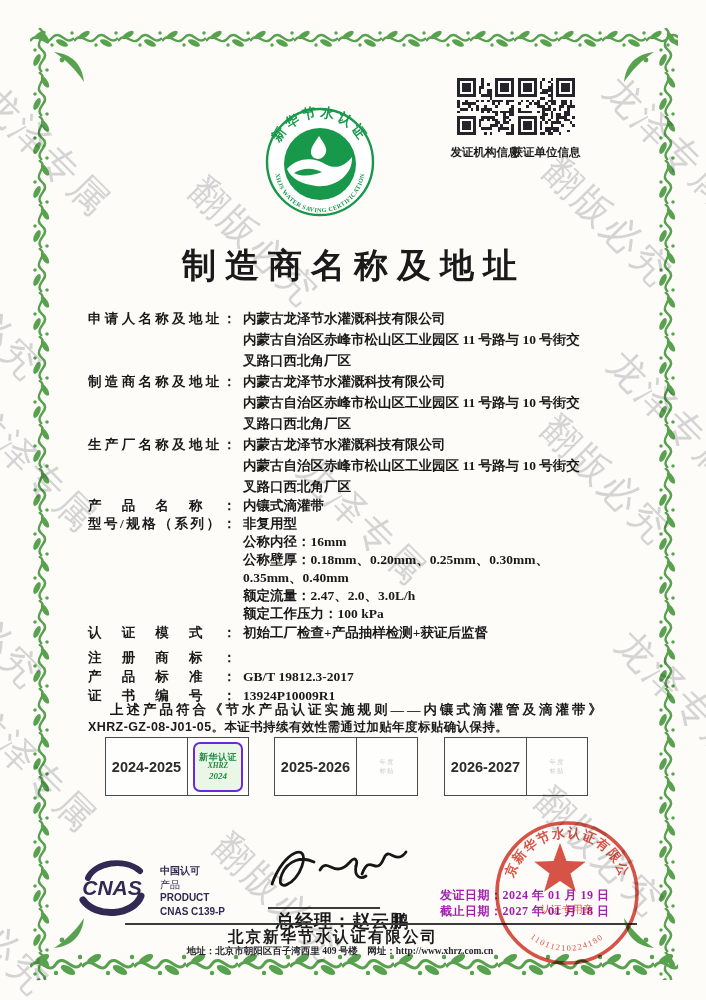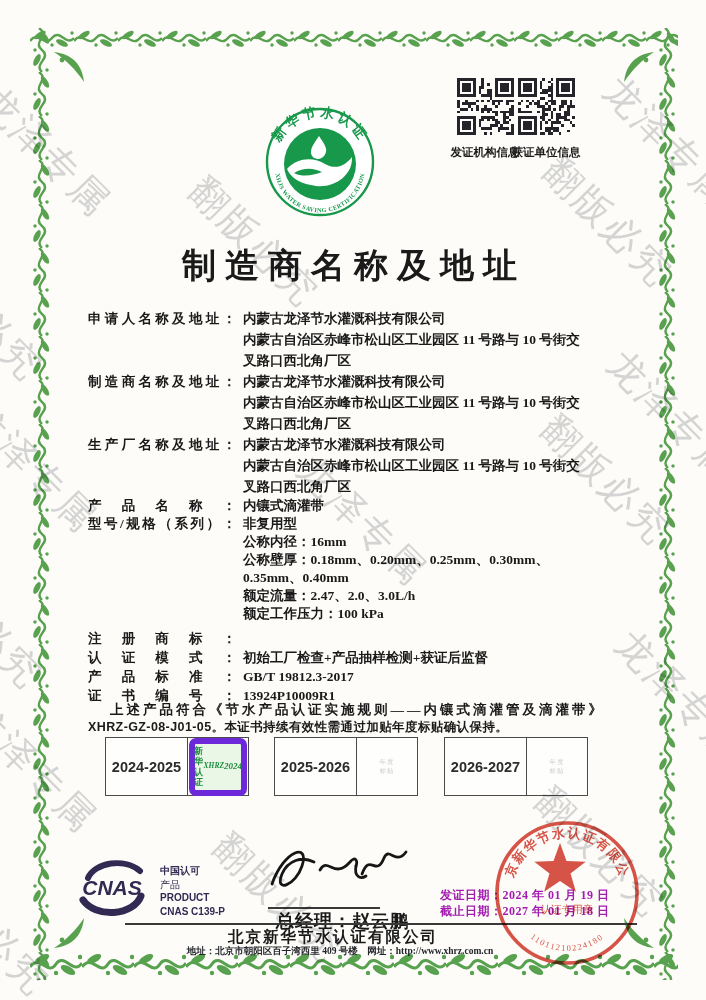--- a/index.html
+++ b/index.html
@@ -30,22 +30,22 @@
   .mt6{margin-top:6px;}
   .para{position:absolute;left:88px;top:702px;width:552px;z-index:2;font-size:13.5px;font-weight:600;line-height:16.5px;}
   .para .l1{letter-spacing:3px;text-indent:22px;}
   .para .l2{letter-spacing:.4px;font-family:"Liberation Sans","DejaVu Sans",sans-serif;font-size:12.5px;font-weight:700;}
   
   .yearbox{position:absolute;top:737px;width:142px;height:57px;border:1.5px solid #4a4a4a;z-index:2;
            display:flex;background:rgba(255,255,255,.6);}
   .ycell{width:81px;border-right:1.5px solid #4a4a4a;display:flex;align-items:center;justify-content:center;
          font-family:"Liberation Sans","DejaVu Sans",sans-serif;font-size:14.5px;font-weight:600;color:#2c2c2c;}
   .scell{flex:1;display:flex;align-items:center;justify-content:center;}
-  .sticker{width:46px;height:46px;border:6px solid #6d28d9;border-radius:7px;background:#eaf6e6;
-           display:flex;flex-direction:row;align-items:center;justify-content:center;line-height:1.15;}
+  .sticker{width:46px;height:46px;border:2px solid #6d28d9;border-radius:7px;background:#eaf6e6;
+           display:flex;flex-direction:column;align-items:center;justify-content:center;line-height:1.15;}
   .stk1{font-size:9px;font-weight:700;color:#1d8c42;letter-spacing:.5px;}
   .stk2{font-size:7.5px;font-weight:700;font-style:italic;color:#1d8c42;}
   .stk3{font-size:9px;font-weight:700;font-style:italic;color:#1d8c42;}
   .phold{font-size:6.5px;color:#cfcfcf;text-align:center;line-height:1.3;letter-spacing:1px;}
   
   .cnas-text{position:absolute;left:160px;top:864px;z-index:2;color:#312a52;line-height:13.5px;
              font-family:"Liberation Sans","DejaVu Sans",sans-serif;}
   .cnas-text .c1{font-size:10px;font-weight:700;}
   .cnas-text .c2{font-size:10px;}
   .cnas-text .c3{font-size:10px;font-weight:700;}
@@ -457,27 +457,27 @@
       <div class="flabel">型号/规格（系列）：</div>
       <div class="fval">
         <div>非复用型</div>
         <div>公称内径：16mm</div>
         <div>公称壁厚：0.18mm、0.20mm、0.25mm、0.30mm、</div>
         <div>0.35mm、0.40mm</div>
         <div>额定流量：2.47、2.0、3.0L/h</div>
         <div>额定工作压力：100 kPa</div>
       </div>
     </div>
+    <div class="frow last">
+      <div class="flabel">认证模式：</div>
+      <div class="fval">初始工厂检查+产品抽样检测+获证后监督</div>
+    </div>
     <div class="frow last mt6">
       <div class="flabel">注册商标：</div>
       <div class="fval"></div>
-    </div>
-    <div class="frow last">
-      <div class="flabel">认证模式：</div>
-      <div class="fval">初始工厂检查+产品抽样检测+获证后监督</div>
     </div>
     <div class="frow last">
       <div class="flabel">产品标准：</div>
       <div class="fval">GB/T 19812.3-2017</div>
     </div>
     <div class="frow last">
       <div class="flabel">证书编号：</div>
       <div class="fval">13924P10009R1</div>
     </div>
   </div>

